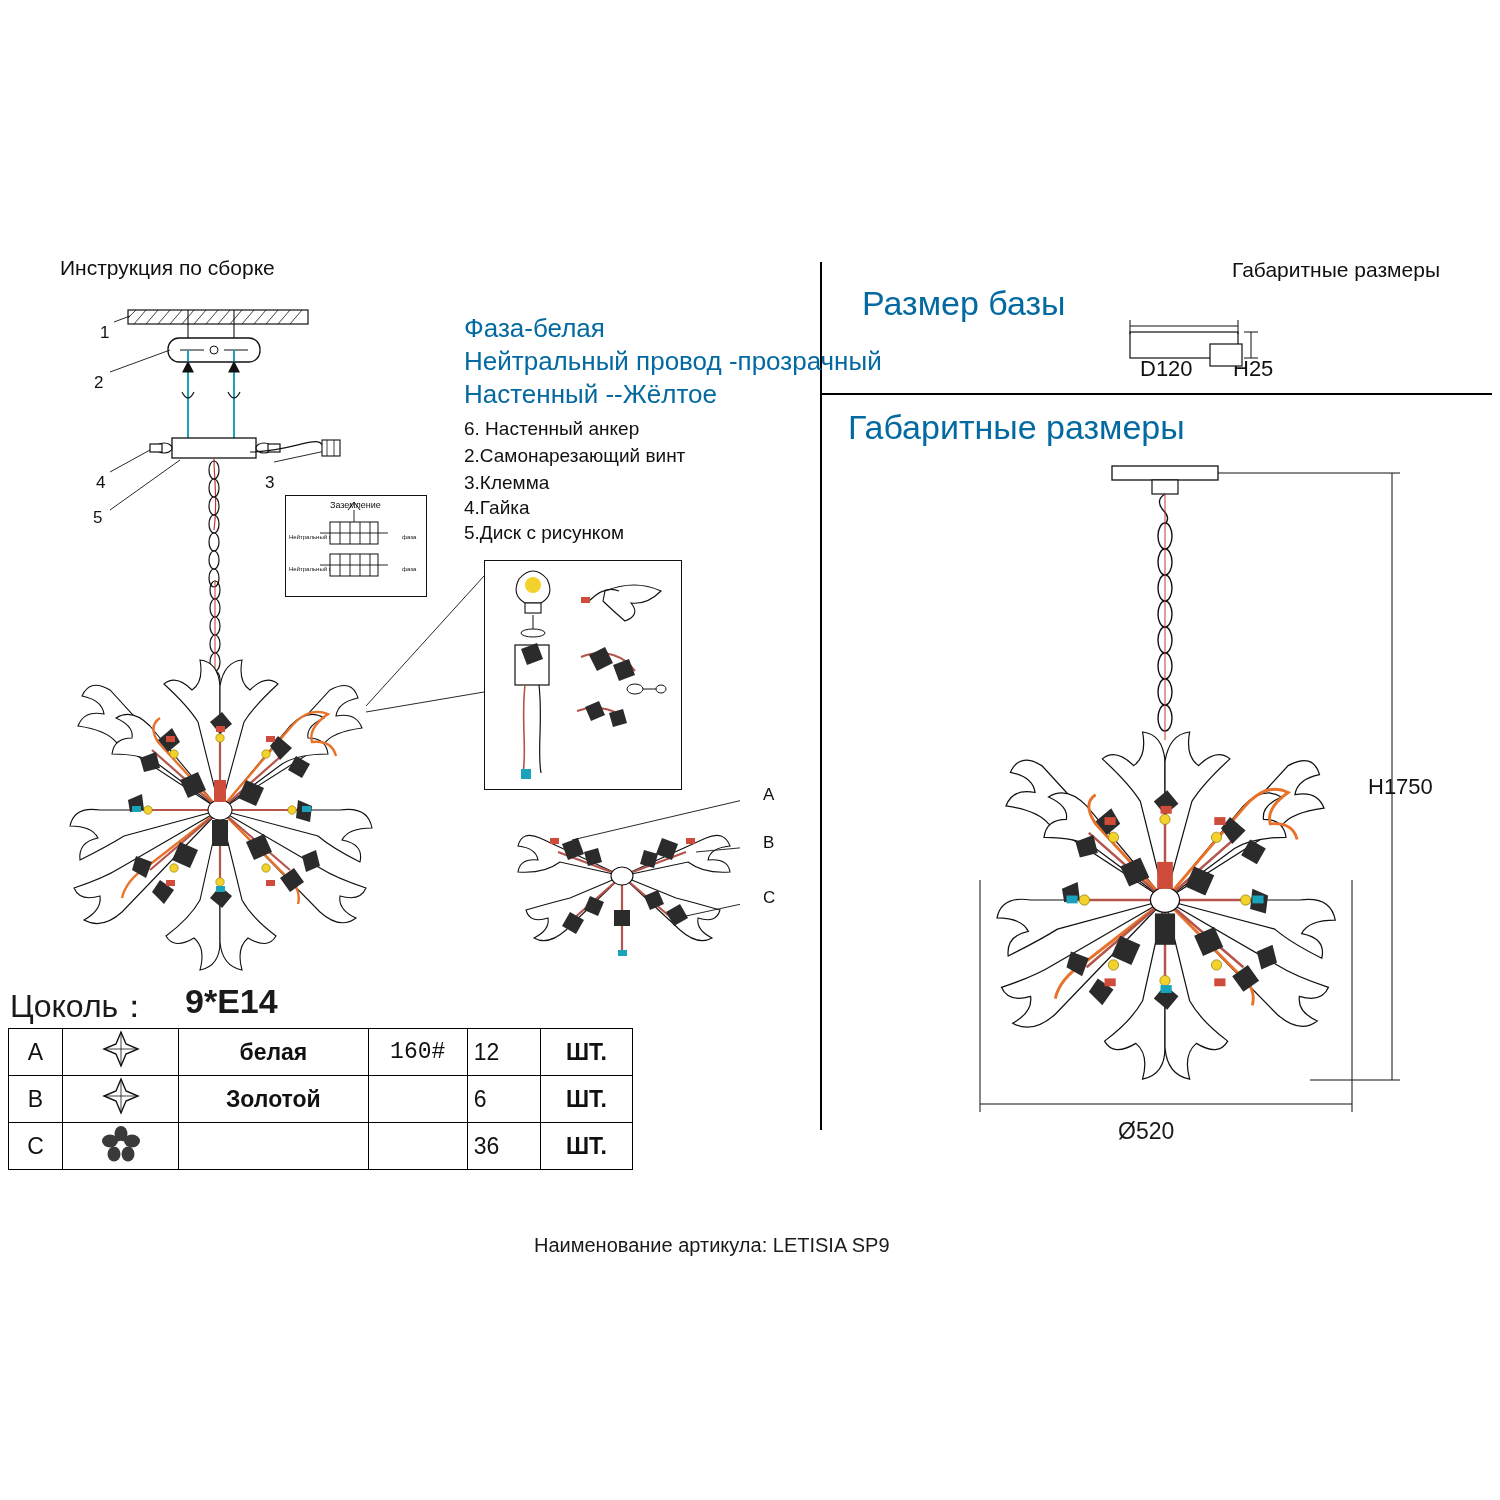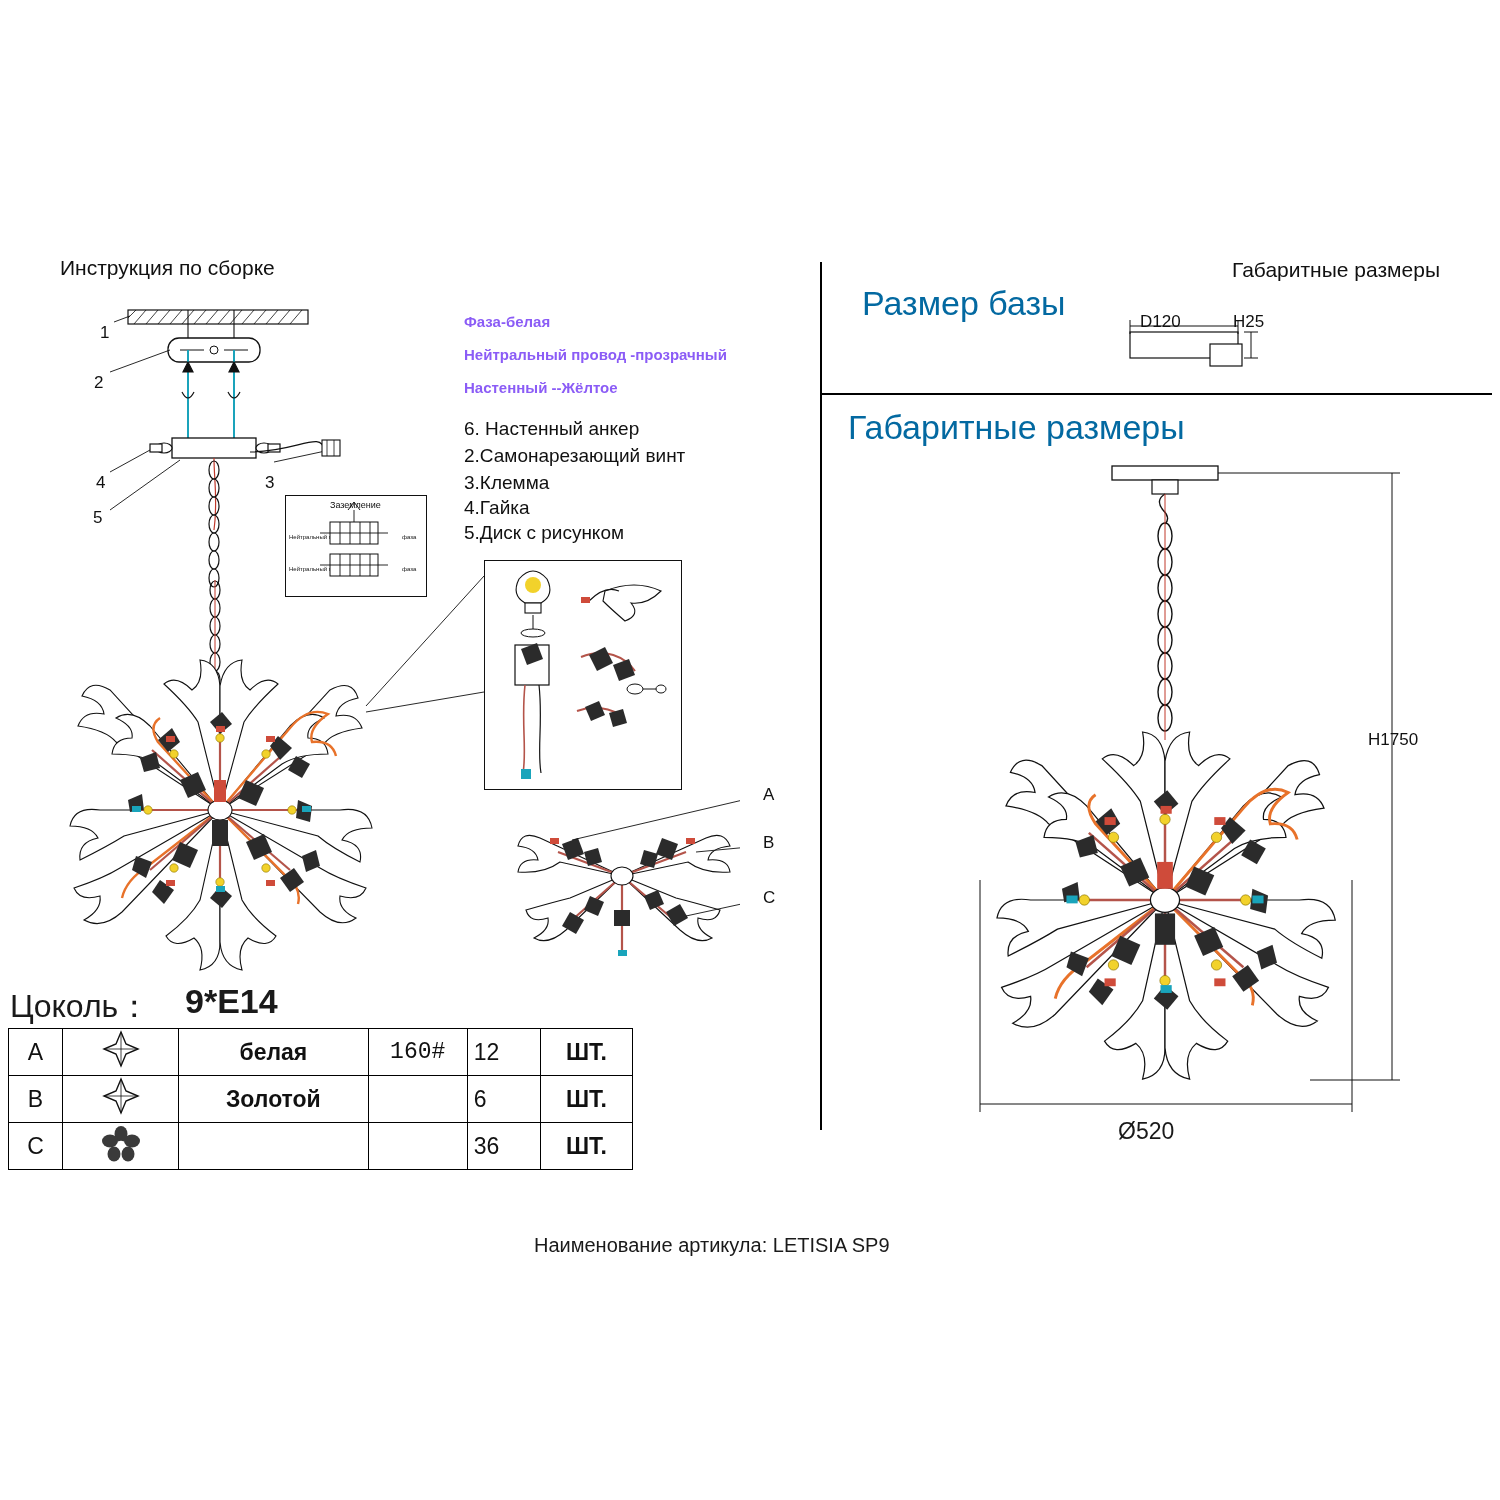--- a/index.html
+++ b/index.html
@@ -10,24 +10,24 @@
     color:#1a1a1a;
     position:relative;
     overflow:hidden;
   }
   .sheet{position:absolute;inset:0;}
   .abs{position:absolute;}
 
   
   .t-title{font-size:21px;color:#111;}
   .t-big{font-size:34px;color:#0369a1;}
-  .t-med{font-size:15px;font-weight:bold;color:#8b5cf6;}
+  .t-med{font-size:26px;font-weight:normal;color:#0369a1;}
   .t-item{font-size:19px;color:#111;}
   .t-tiny{font-size:8px;color:#111;}
-  .t-dim{font-size:17px;color:#111;}
+  .t-dim{font-size:22px;color:#111;margin-top:44px;}
   .t-letter{font-size:17px;color:#111;}
 
   
   .vline{position:absolute;background:#000;width:1.5px;}
   .hline{position:absolute;background:#000;height:1.5px;}
 
   
   .parts-table{
     position:absolute;left:8px;top:1028px;
     width:625px;border-collapse:collapse;

